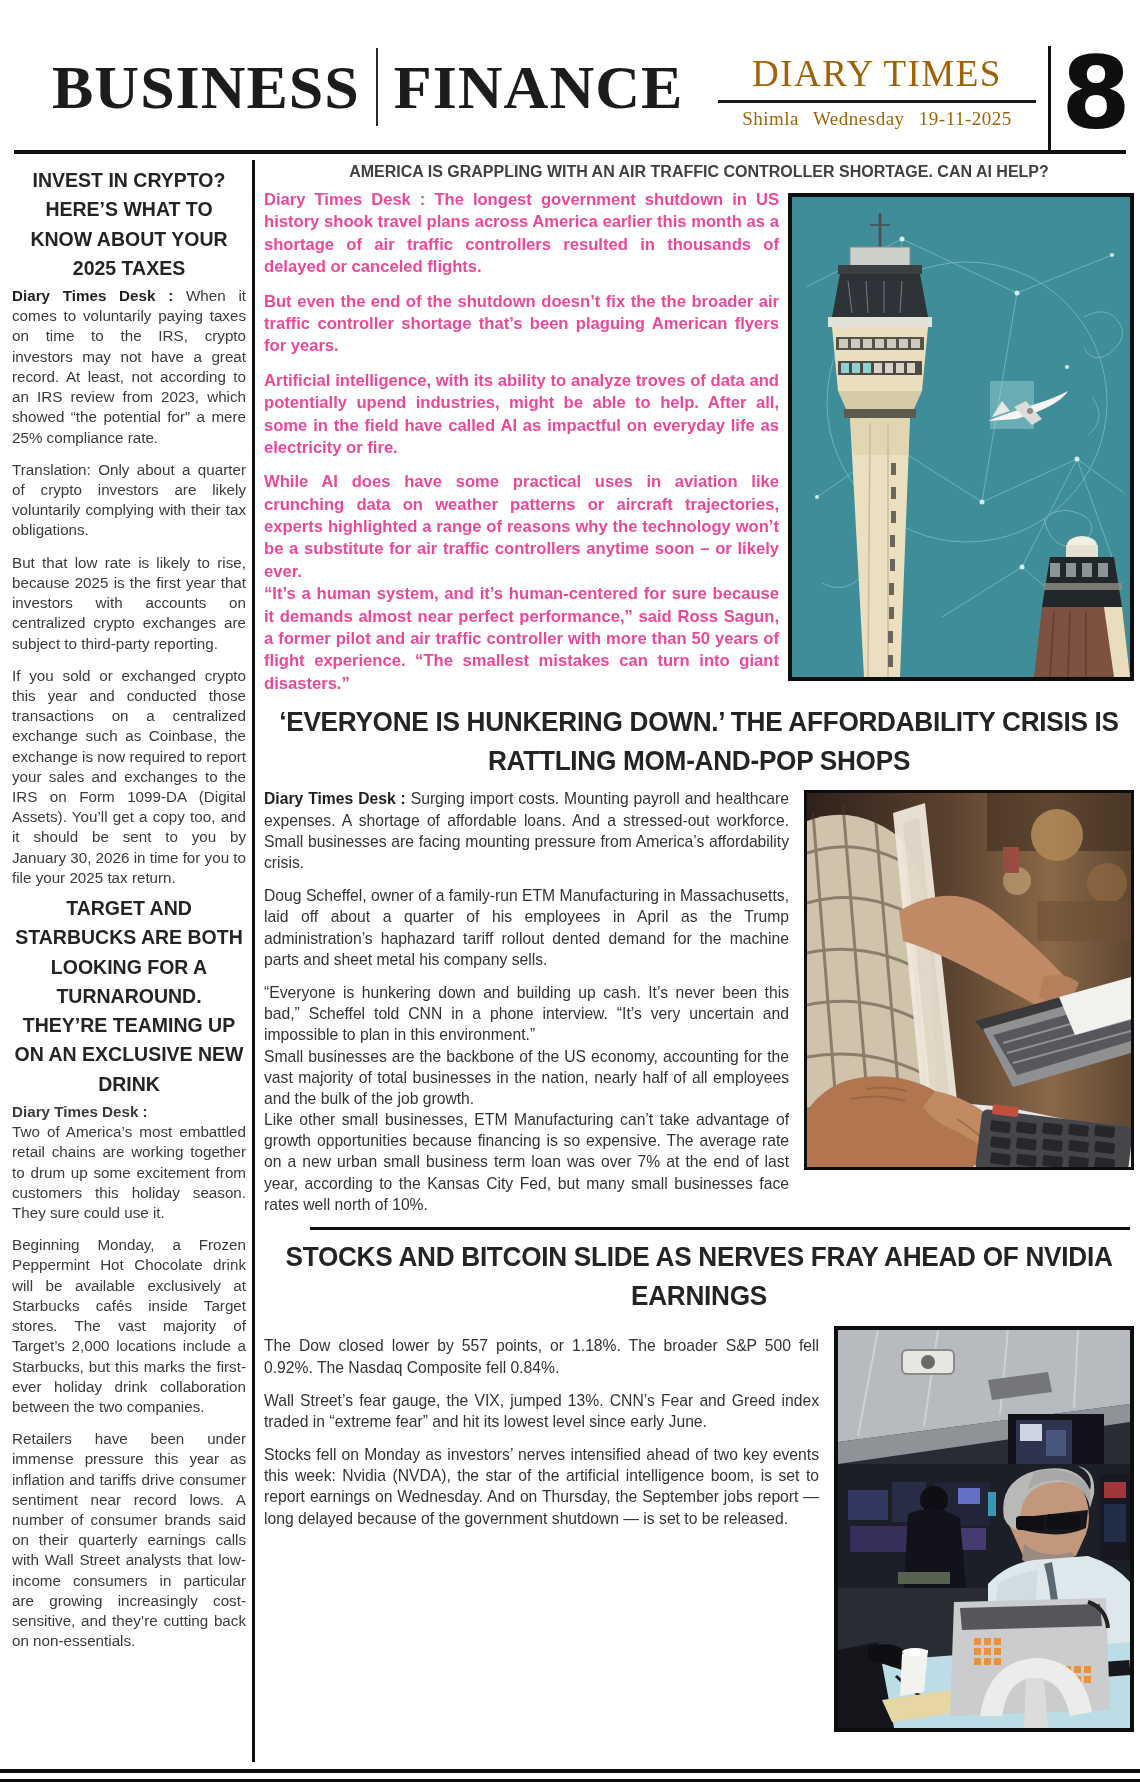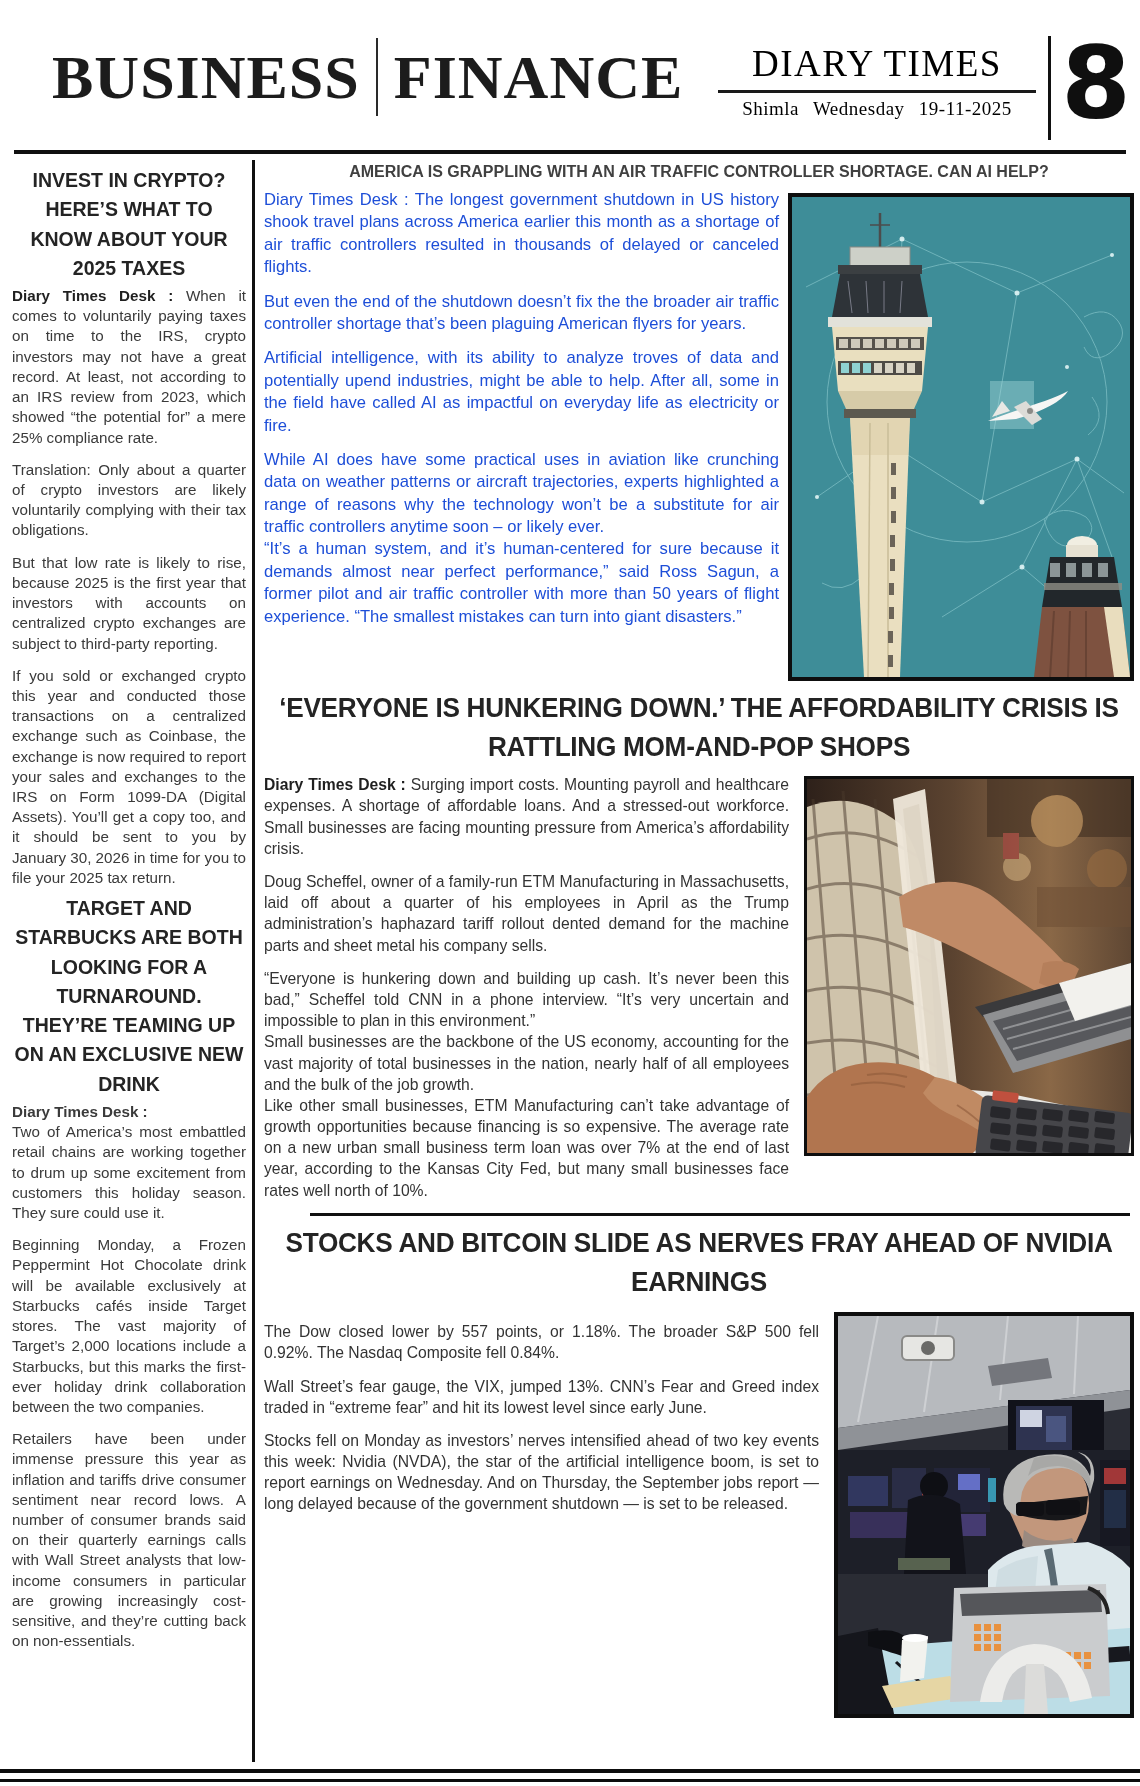--- a/index.html
+++ b/index.html
@@ -1,25 +1,25 @@
 <!DOCTYPE html>
 <html><head>
 <meta charset="utf-8">
 <style>
   html,body{margin:0;padding:0;background:#ffffff;}
   .page{position:relative;width:1140px;height:1786px;background:#fff;overflow:hidden;
         font-family:"Liberation Sans",sans-serif;color:#222;}
   
-  header{position:absolute;top:34px;left:0;right:0;height:114px;}
+  header{position:absolute;top:44px;left:0;right:0;height:114px;}
   .brand{position:absolute;left:52px;top:4px;display:flex;align-items:center;
          font-family:"Liberation Serif",serif;font-weight:700;font-size:62px;
          letter-spacing:1px;color:#1c1c1c;}
   .brand-bar{width:2px;height:78px;background:#2a2a2a;margin:0 16px;}
   .mast{position:absolute;left:716px;top:8px;width:322px;text-align:center;
-        font-family:"Liberation Serif",serif;color:#000000;}
+        font-family:"Liberation Serif",serif;color:#a16207;}
   .mast-name{font-size:37px;letter-spacing:1.5px;line-height:1.2;}
   .mast-rule{height:3px;background:#1a1a1a;margin:4px 2px 5px 2px;}
   .mast-date{font-size:19px;letter-spacing:.5px;word-spacing:9px;}
   .pnum-bar{position:absolute;left:1048px;top:2px;width:3px;height:104px;background:#111;}
   .pnum{position:absolute;left:1058px;top:-2px;width:76px;text-align:center;
         font-family:"DejaVu Sans",sans-serif;font-weight:800;font-size:100px;line-height:104px;color:#0f0f0f;}
   .top-rule{position:absolute;top:150px;left:14px;right:14px;height:4px;background:#101010;}
   
   .content{position:absolute;top:160px;left:12px;right:6px;bottom:24px;display:flex;}
   .leftcol{flex:0 0 234px;width:234px;}
@@ -32,21 +32,21 @@
   .gap{margin-top:12px !important;}
   .b{font-weight:700;color:#1f1f1f;}
   
   .head-main{font-size:16px;font-weight:700;text-align:center;line-height:1.5;
              margin:0 0 5px 0;color:#404040;}
   .head-cond{font-size:27px;font-weight:800;text-align:center;line-height:1.45;
              margin:0 0 7px 0;color:#242424;letter-spacing:-.3px;transform:scaleX(.97);}
   .row{display:flex;align-items:flex-start;}
   .txt{text-align:justify;flex:1;min-width:0;}
   .txt p{margin:0;}
-  .air-txt{font-weight:400;font-size:16.6px;line-height:1.35;color:#1d4ed8;padding-right:9px;}
+  .air-txt{font-weight:700;font-size:16.6px;line-height:1.35;color:#ec4899;padding-right:9px;}
   .shops-txt,.stocks-txt{font-size:15.7px;line-height:1.35;color:#333;padding-right:15px;}
   .photo{margin:0;flex:none;border:4px solid #0e0e0e;background:#ccc;}
   .photo svg{display:block;}
   .photo-air{width:338px;height:480px;margin-top:4px;}
   .photo-shops{width:324px;height:374px;border-width:3px;margin-top:2px;}
   .photo-stocks{width:292px;height:398px;margin-top:3px;}
   .sep{height:3px;background:#101010;margin:12px 4px 8px 46px;}
   .art{margin-bottom:8px;}
   
   .bottom-rule-1{position:absolute;left:0;right:0;bottom:13px;height:4px;background:#0d0d0d;}

